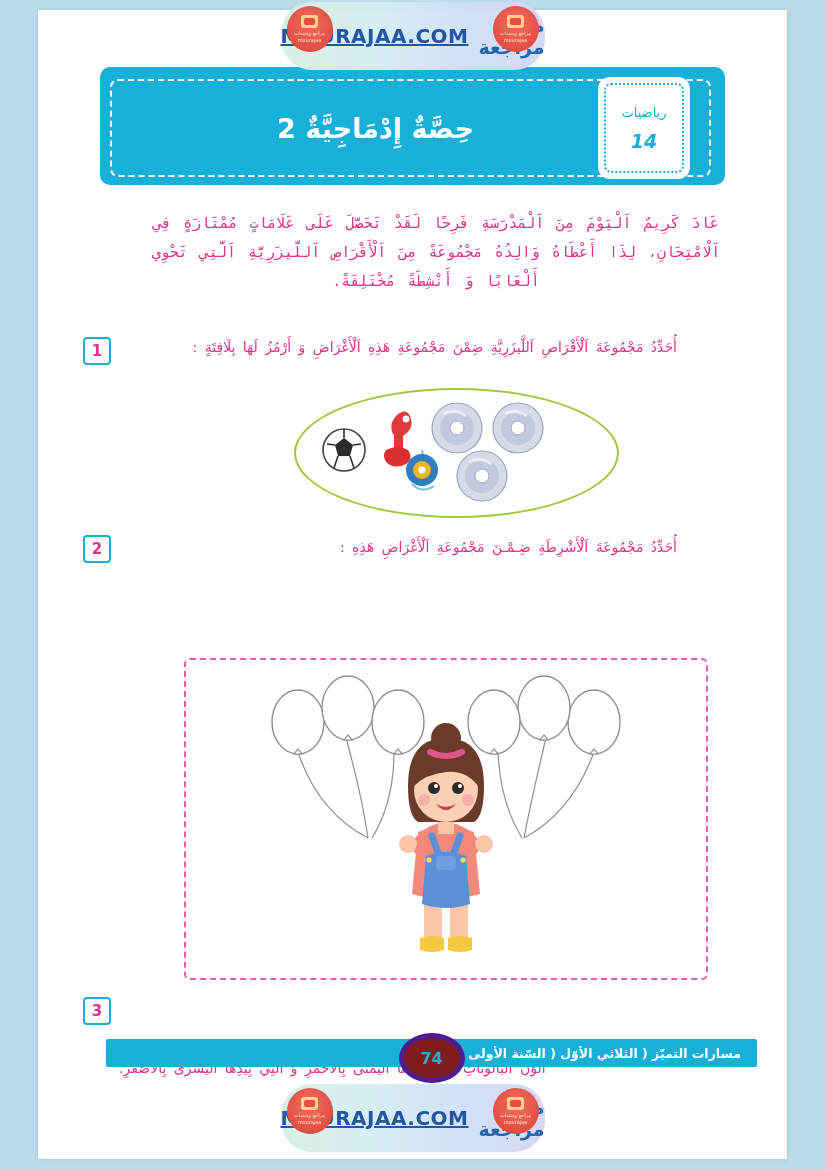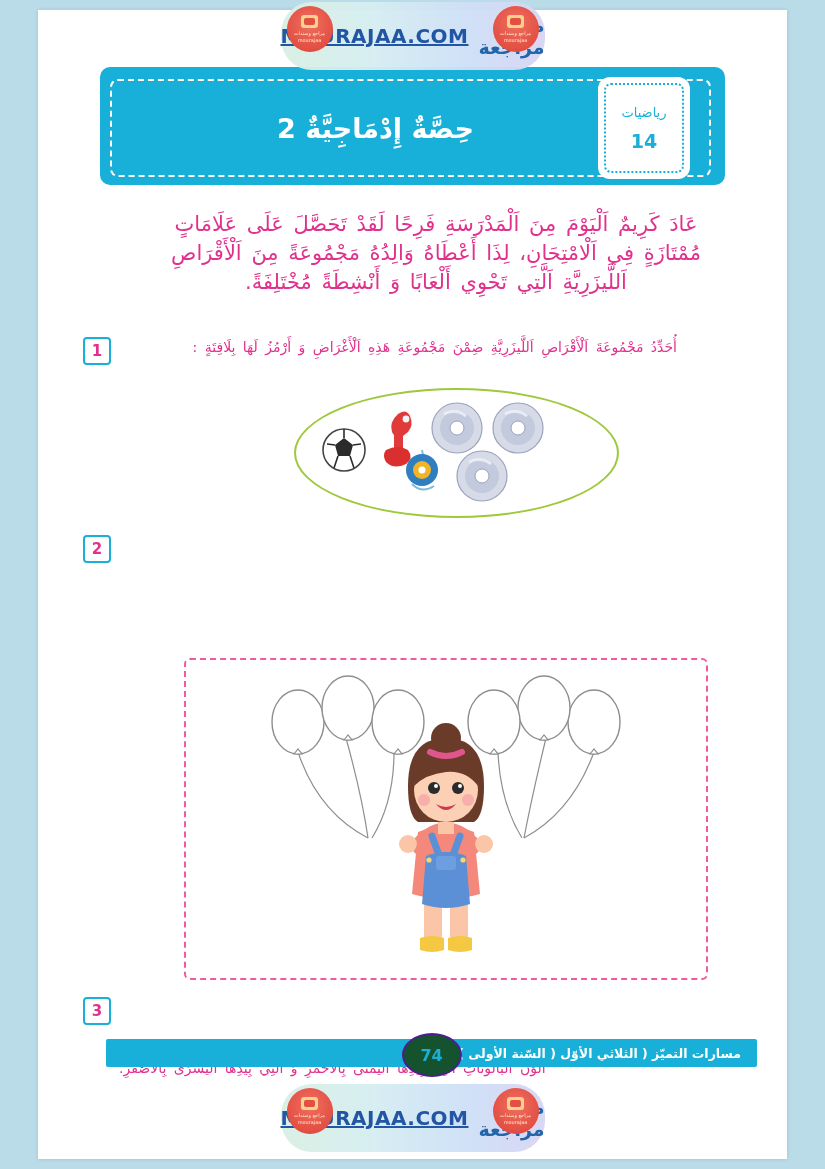--- a/index.html
+++ b/index.html
@@ -160,31 +160,33 @@
   .badge-subject {
     color: #18b0d8;
     font-size: 13px;
     direction: rtl;
     margin-bottom: 10px;
   }
   .badge-number {
     color: #18b0d8;
     font-size: 19px;
     font-weight: bold;
+    font-style: italic;
   }
 
   
   .para {
     position: absolute;
     direction: rtl;
     text-align: justify;
     color: #e0318c;
-    font-size: 21px;
+    font-size: 15px;
     line-height: 29px;
     word-spacing: 3px;
+    font-family: Liberation Mono, monospace;
   }
   .para.intro {
     left: 108px;
     top: 200px;
     width: 580px;
     text-align: center;
   }
   .q-num {
     position: absolute;
     width: 24px;
@@ -278,22 +280,22 @@
     margin-right: 16px;
     direction: rtl;
   }
   .footer-center {
     position: absolute;
     left: 50%;
     top: -6px;
     transform: translateX(-50%);
     width: 56px;
     height: 40px;
-    background: #14532d;
-    border: 2px solid #4c1d95;
+    background: #7f1d1d;
+    border: 5px solid #4c1d95;
     border-radius: 50%;
     display: flex;
     align-items: center;
     justify-content: center;
     color: #18b0d8;
     font-size: 16px;
     font-weight: bold;
   }
 </style>
 </head>
@@ -359,20 +361,21 @@
       <g>
         <circle cx="188" cy="88" r="25" fill="#d7dbe8" stroke="#9aa3bd" stroke-width="1.2"></circle>
         <circle cx="188" cy="88" r="17" fill="#c3cade"></circle>
         <circle cx="188" cy="88" r="7" fill="#ffffff" stroke="#9aa3bd" stroke-width="1"></circle>
         <path d="M175 74 a19 19 0 0 1 22 2" stroke="#eef1f8" stroke-width="3" fill="none" opacity="0.85"></path>
       </g>
     </svg>
   </div>
 
   <div class="q-num" id="q2-num">2</div>
+  <div class="q-text" id="q2-text">أُحَدِّدُ مَجْمُوعَةَ اَلْأَشْرِطَةِ ضِـمْـنَ مَجْمُوعَةِ اَلْأَغْرَاضِ هَذِهِ :</div>
 
 
   <div class="frame">
     <svg width="520" height="318" viewBox="0 0 520 318">
 
       <g stroke="#8e8e8e" stroke-width="1.2" fill="none">
         <path d="M112 92 q20 60 70 86"></path>
         <path d="M160 78 q16 58 22 100"></path>
         <path d="M208 92 q0 50 -22 86"></path>
         <path d="M408 92 q-22 60 -70 86"></path>

